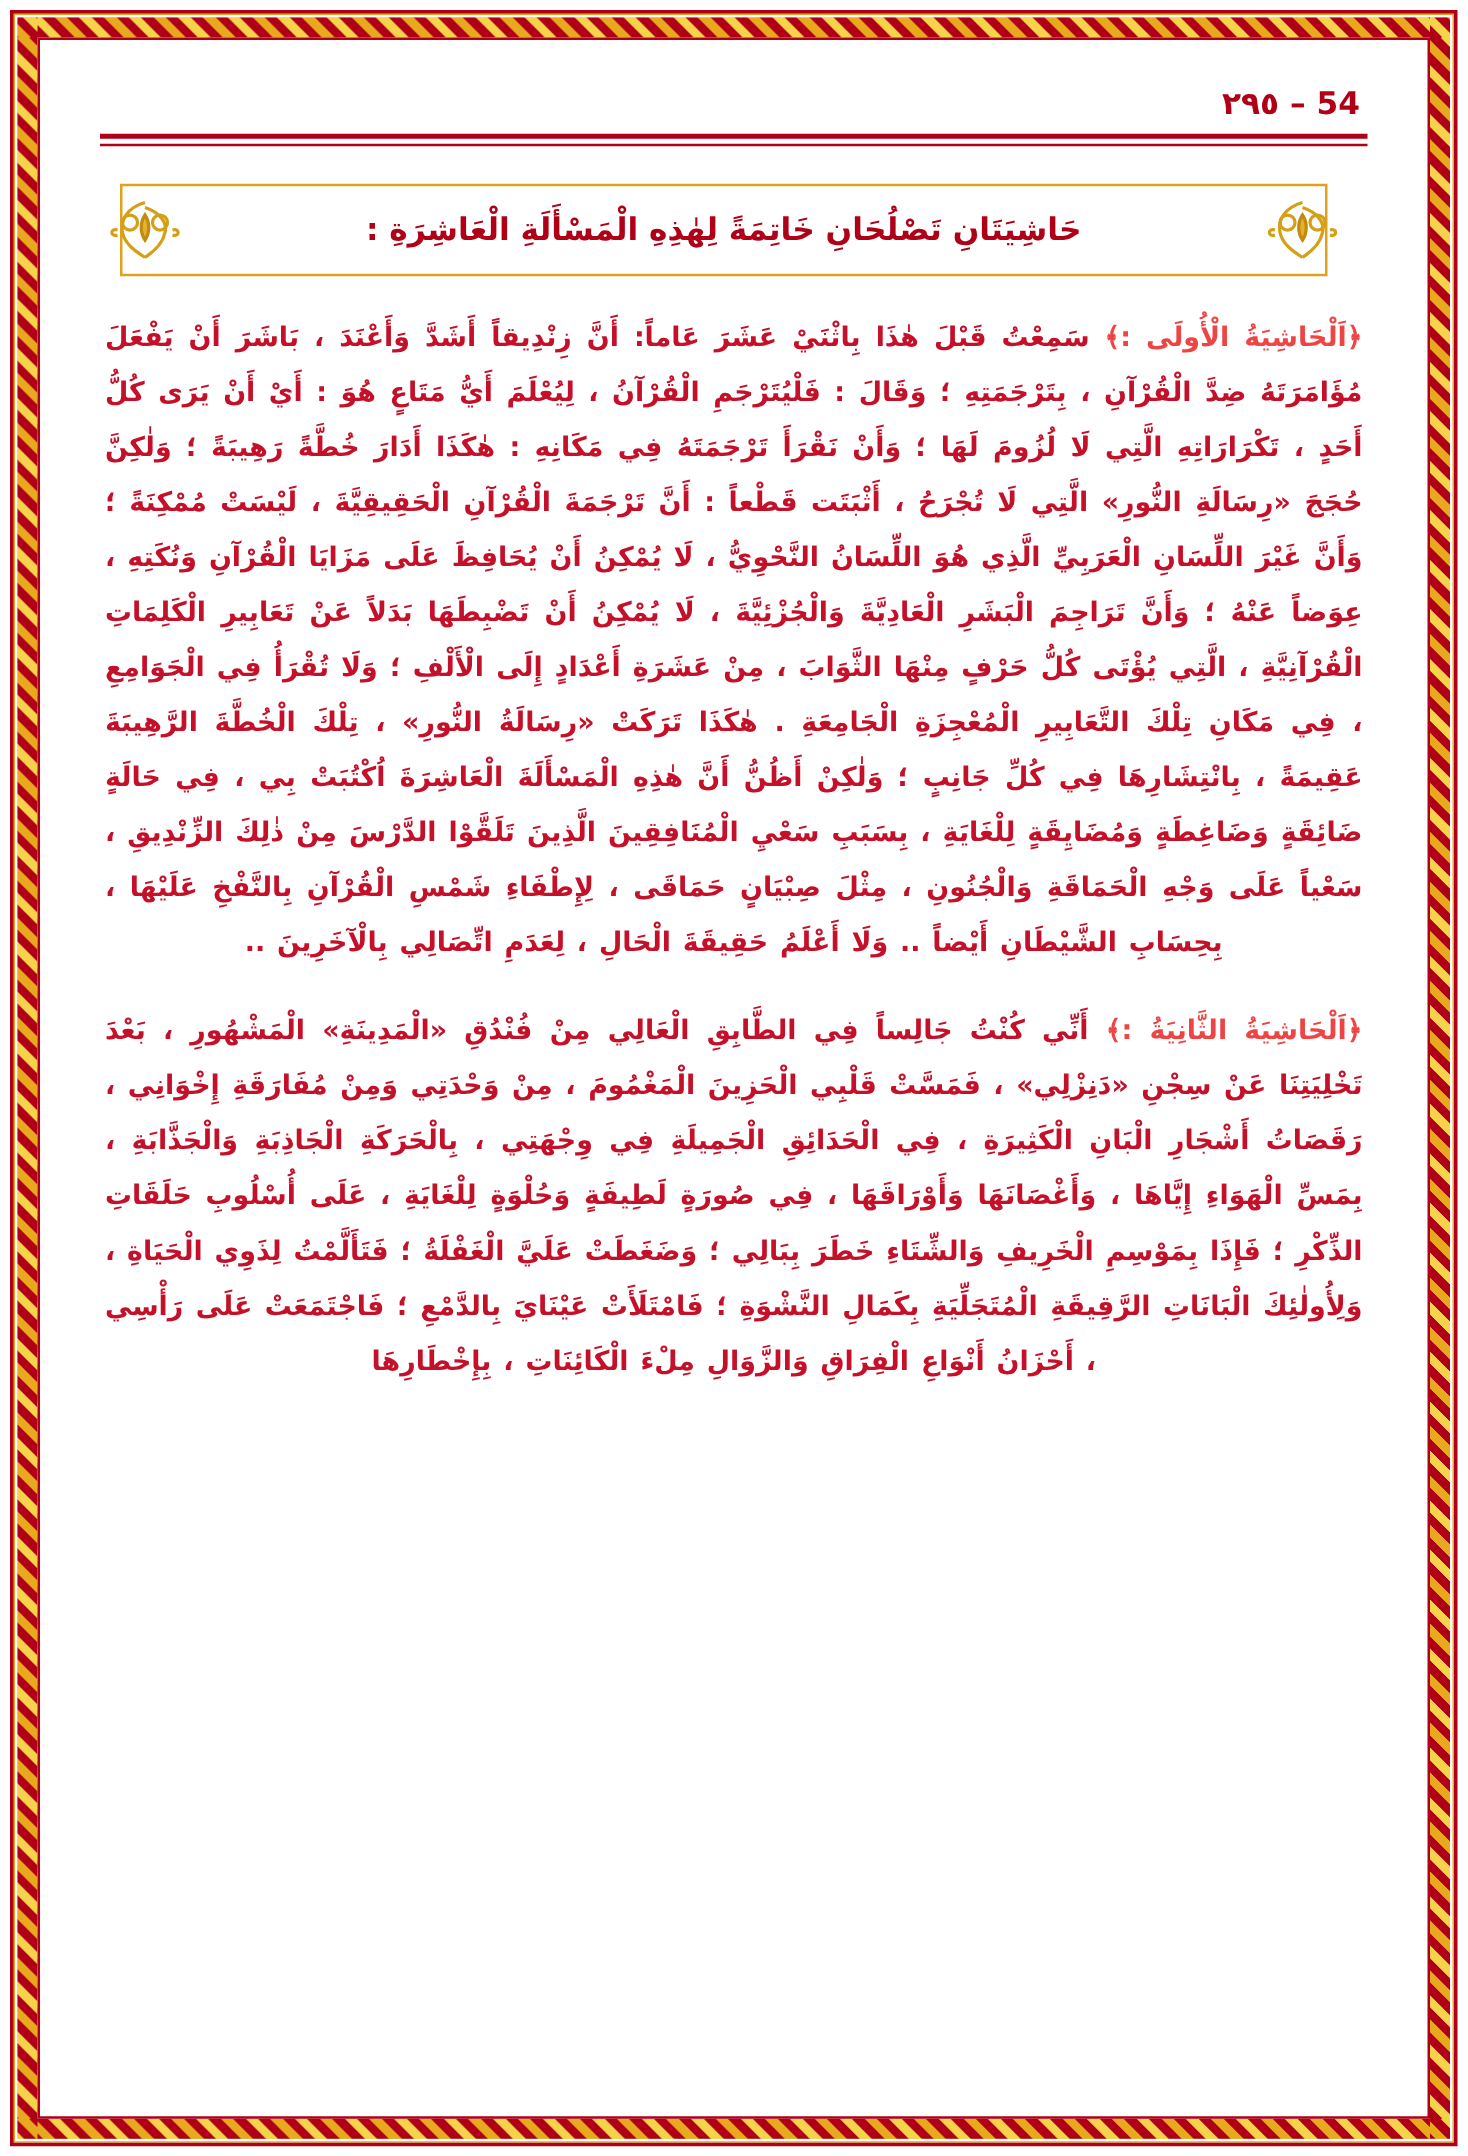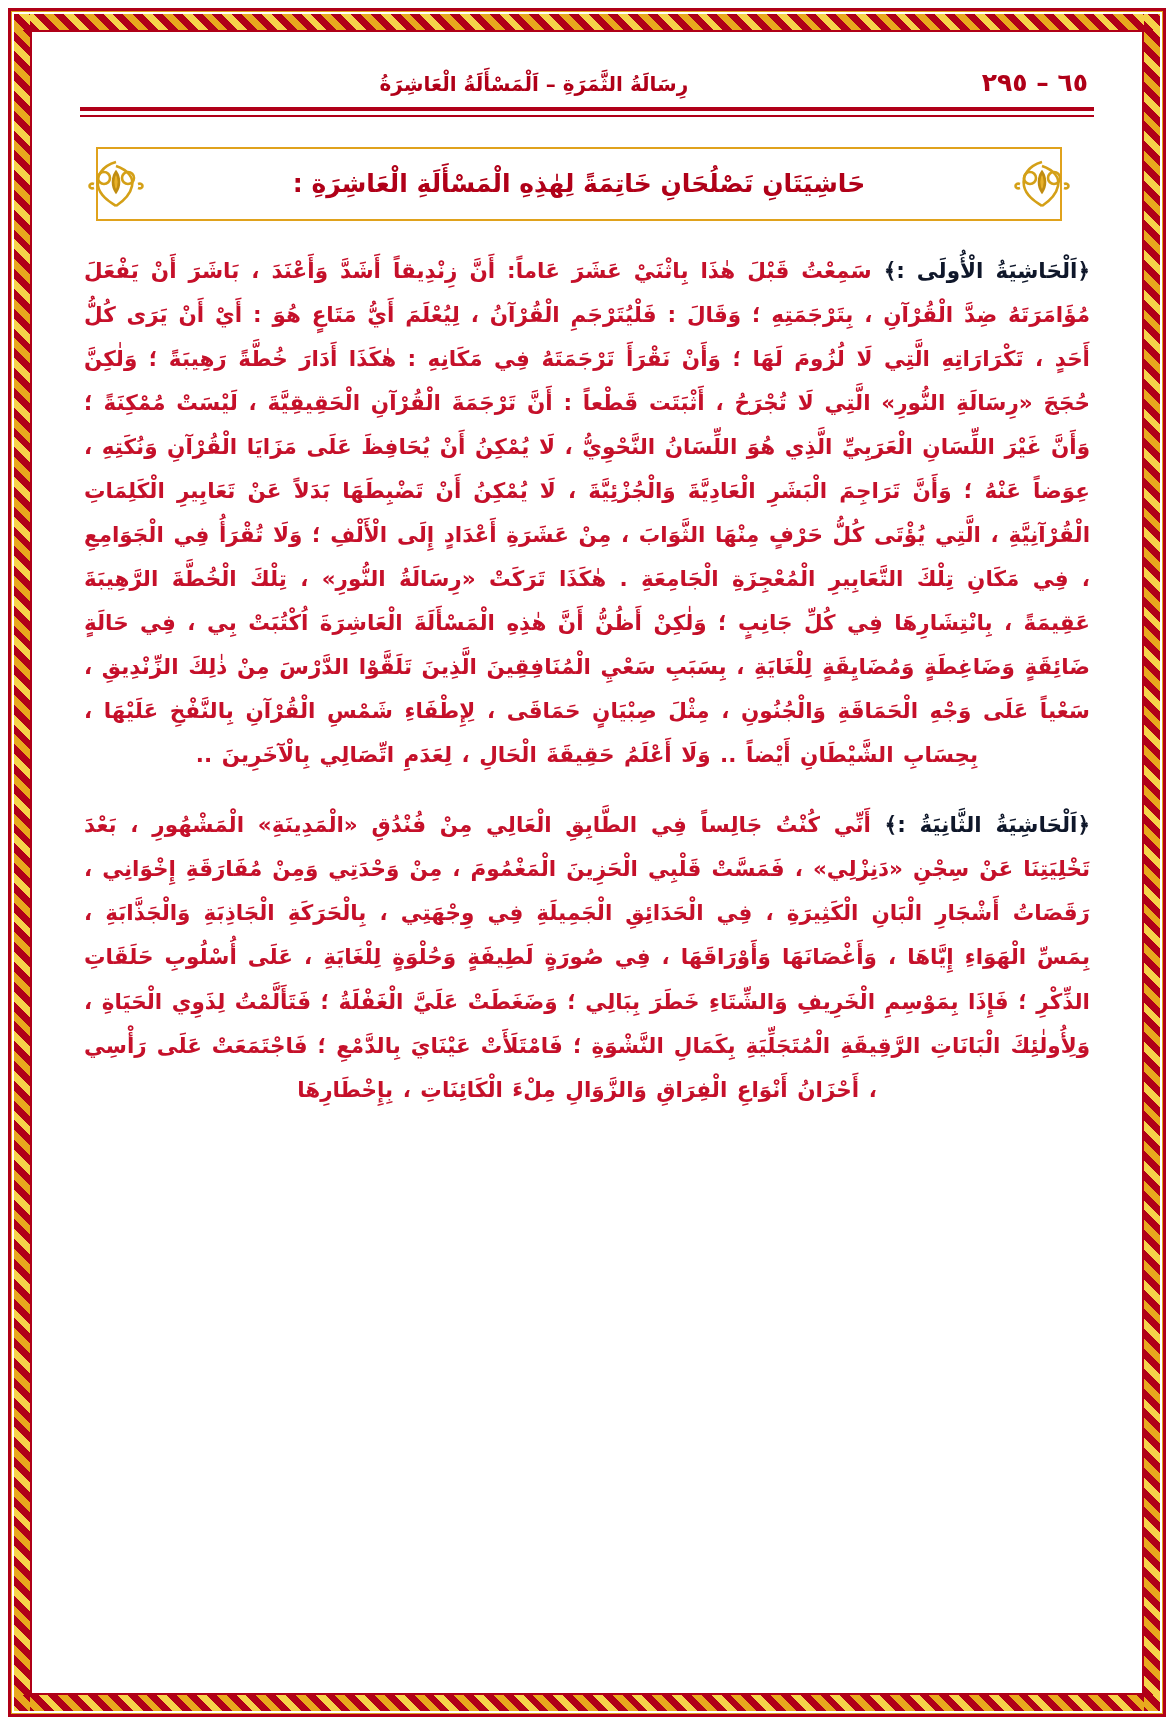--- a/index.html
+++ b/index.html
@@ -152,39 +152,38 @@
     line-height: 2.05;
     text-align: justify;
     text-align-last: center;
     color: #c5102a;
     font-weight: bold;
     direction: rtl;
     word-spacing: 2px;
   }
   p.para:last-child { margin-bottom: 0; }
   .marker {
-    color: #0f172a;
+    color: #ef4444;
     font-weight: bold;
   }
 </style>
 </head>
 <body>
 
 <div class="page">
 
   <div class="frame-outer"></div>
   <div class="frame-hairline"></div>
   <div class="frame-band"></div>
   <div class="frame-band-inner"></div>
 
   <div class="content">
 
     <div class="header-row">
-      <div class="header-page-no">٦٥ – ٢٩٥</div>
-      <div class="header-title">رِسَالَةُ الثَّمَرَةِ – اَلْمَسْأَلَةُ الْعَاشِرَةُ</div>
+      <div class="header-page-no">54 – ٢٩٥</div>
     </div>
 
     <div class="header-rules">
       <div class="rule-thick"></div>
       <div class="rule-thin"></div>
     </div>
 
     <div class="title-band">
       <span class="orn right">
         <svg viewBox="0 0 64 64" xmlns="http://www.w3.org/2000/svg">

